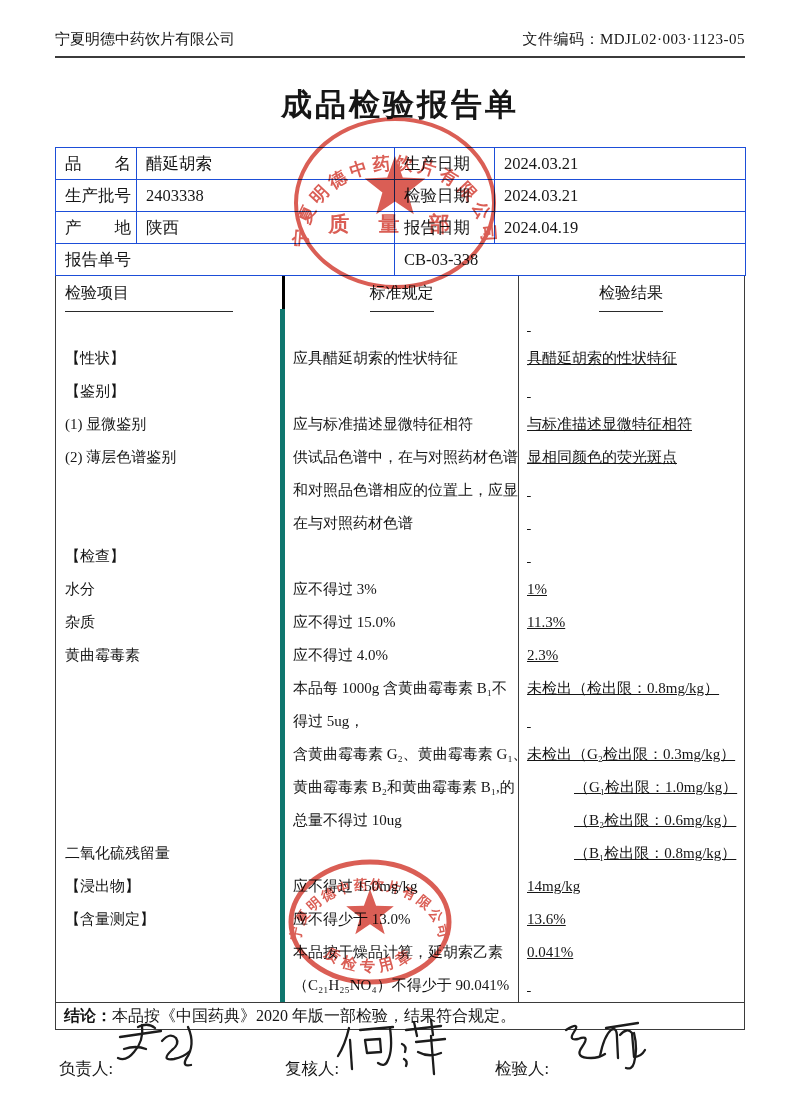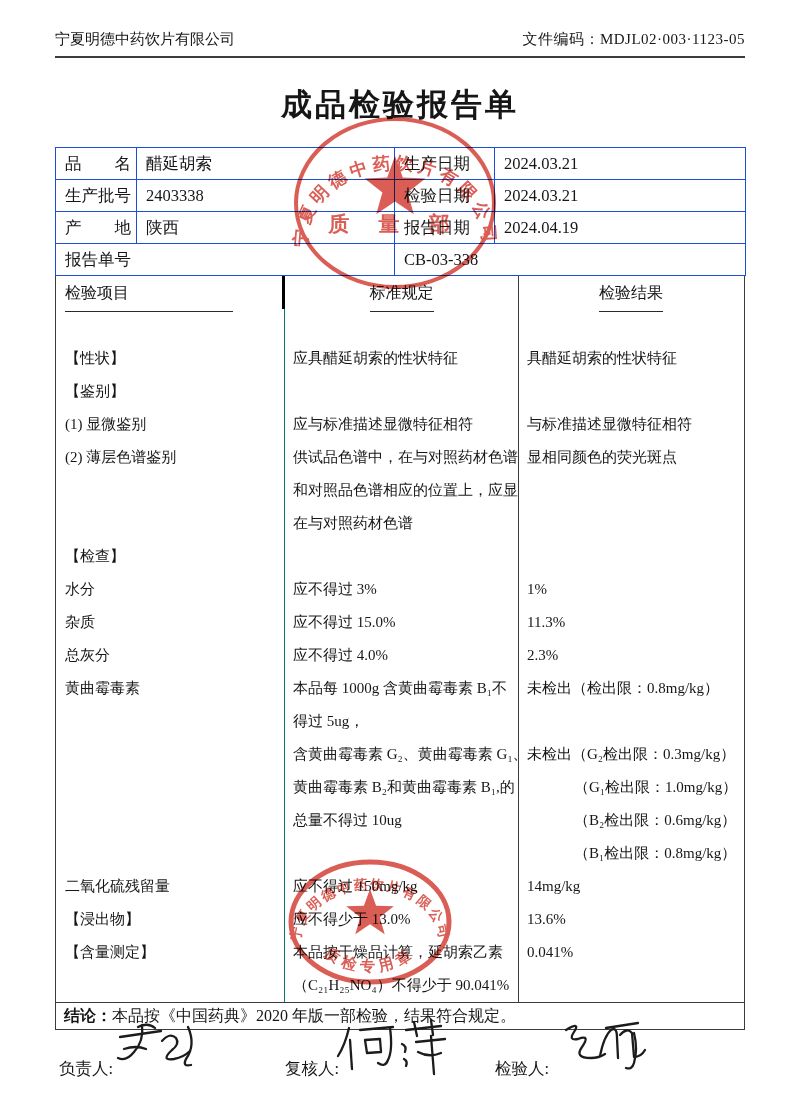--- a/index.html
+++ b/index.html
@@ -34,23 +34,23 @@
   .mt-header{display:flex;height:33px;line-height:33px;font-size:16px;}
   .mt-hcell{box-sizing:border-box;}
   .mt-hcell .u{border-bottom:1px solid #2a2a2a;padding-bottom:2px;display:inline-block;}
   .mt-h1{width:229px;border-right:3px solid #000000;padding-left:9px;}
   .mt-h1 .u{min-width:168px;}
   .mt-h2{width:234px;border-right:1px solid #3b3b3b;text-align:center;}
   .mt-h3{width:224px;text-align:center;}
 
   .mt-body{display:flex;}
   .mt-col{box-sizing:border-box;font-size:15px;overflow:hidden;}
-  .mt-col.c-item{width:229px;border-right:1px solid #0f766e;padding-left:9px;}
+  .mt-col.c-item{width:229px;border-right:5px solid #0f766e;padding-left:9px;}
   .mt-col.c-standard{width:234px;border-right:1px solid #3b3b3b;padding-left:8px;}
-  .mt-col.c-result{width:224px;padding-left:8px;}
+  .mt-col.c-result{width:224px;padding-left:8px;text-decoration:underline;}
   .tline{height:33px;line-height:33px;white-space:nowrap;}
   .tline.indent{padding-left:47px;}
 
   .mt-conclusion{
     border-top:1px solid #3b3b3b;height:26px;line-height:26px;
     font-size:16px;padding-left:8px;white-space:nowrap;
   }
   .mt-conclusion .clabel{font-weight:700;}
 
   
@@ -124,21 +124,20 @@
           <div class="tline">&nbsp;</div>
           <div class="tline">【性状】</div>
           <div class="tline">【鉴别】</div>
           <div class="tline">(1) 显微鉴别</div>
           <div class="tline">(2) 薄层色谱鉴别</div>
           <div class="tline">&nbsp;</div>
           <div class="tline">&nbsp;</div>
           <div class="tline">【检查】</div>
           <div class="tline">水分</div>
           <div class="tline">杂质</div>
-          <div class="tline">总灰分</div>
           <div class="tline">黄曲霉毒素</div>
           <div class="tline">&nbsp;</div>
           <div class="tline">&nbsp;</div>
           <div class="tline">&nbsp;</div>
           <div class="tline">&nbsp;</div>
           <div class="tline">&nbsp;</div>
           <div class="tline">二氧化硫残留量</div>
           <div class="tline">【浸出物】</div>
           <div class="tline">【含量测定】</div>
           <div class="tline">&nbsp;</div>

